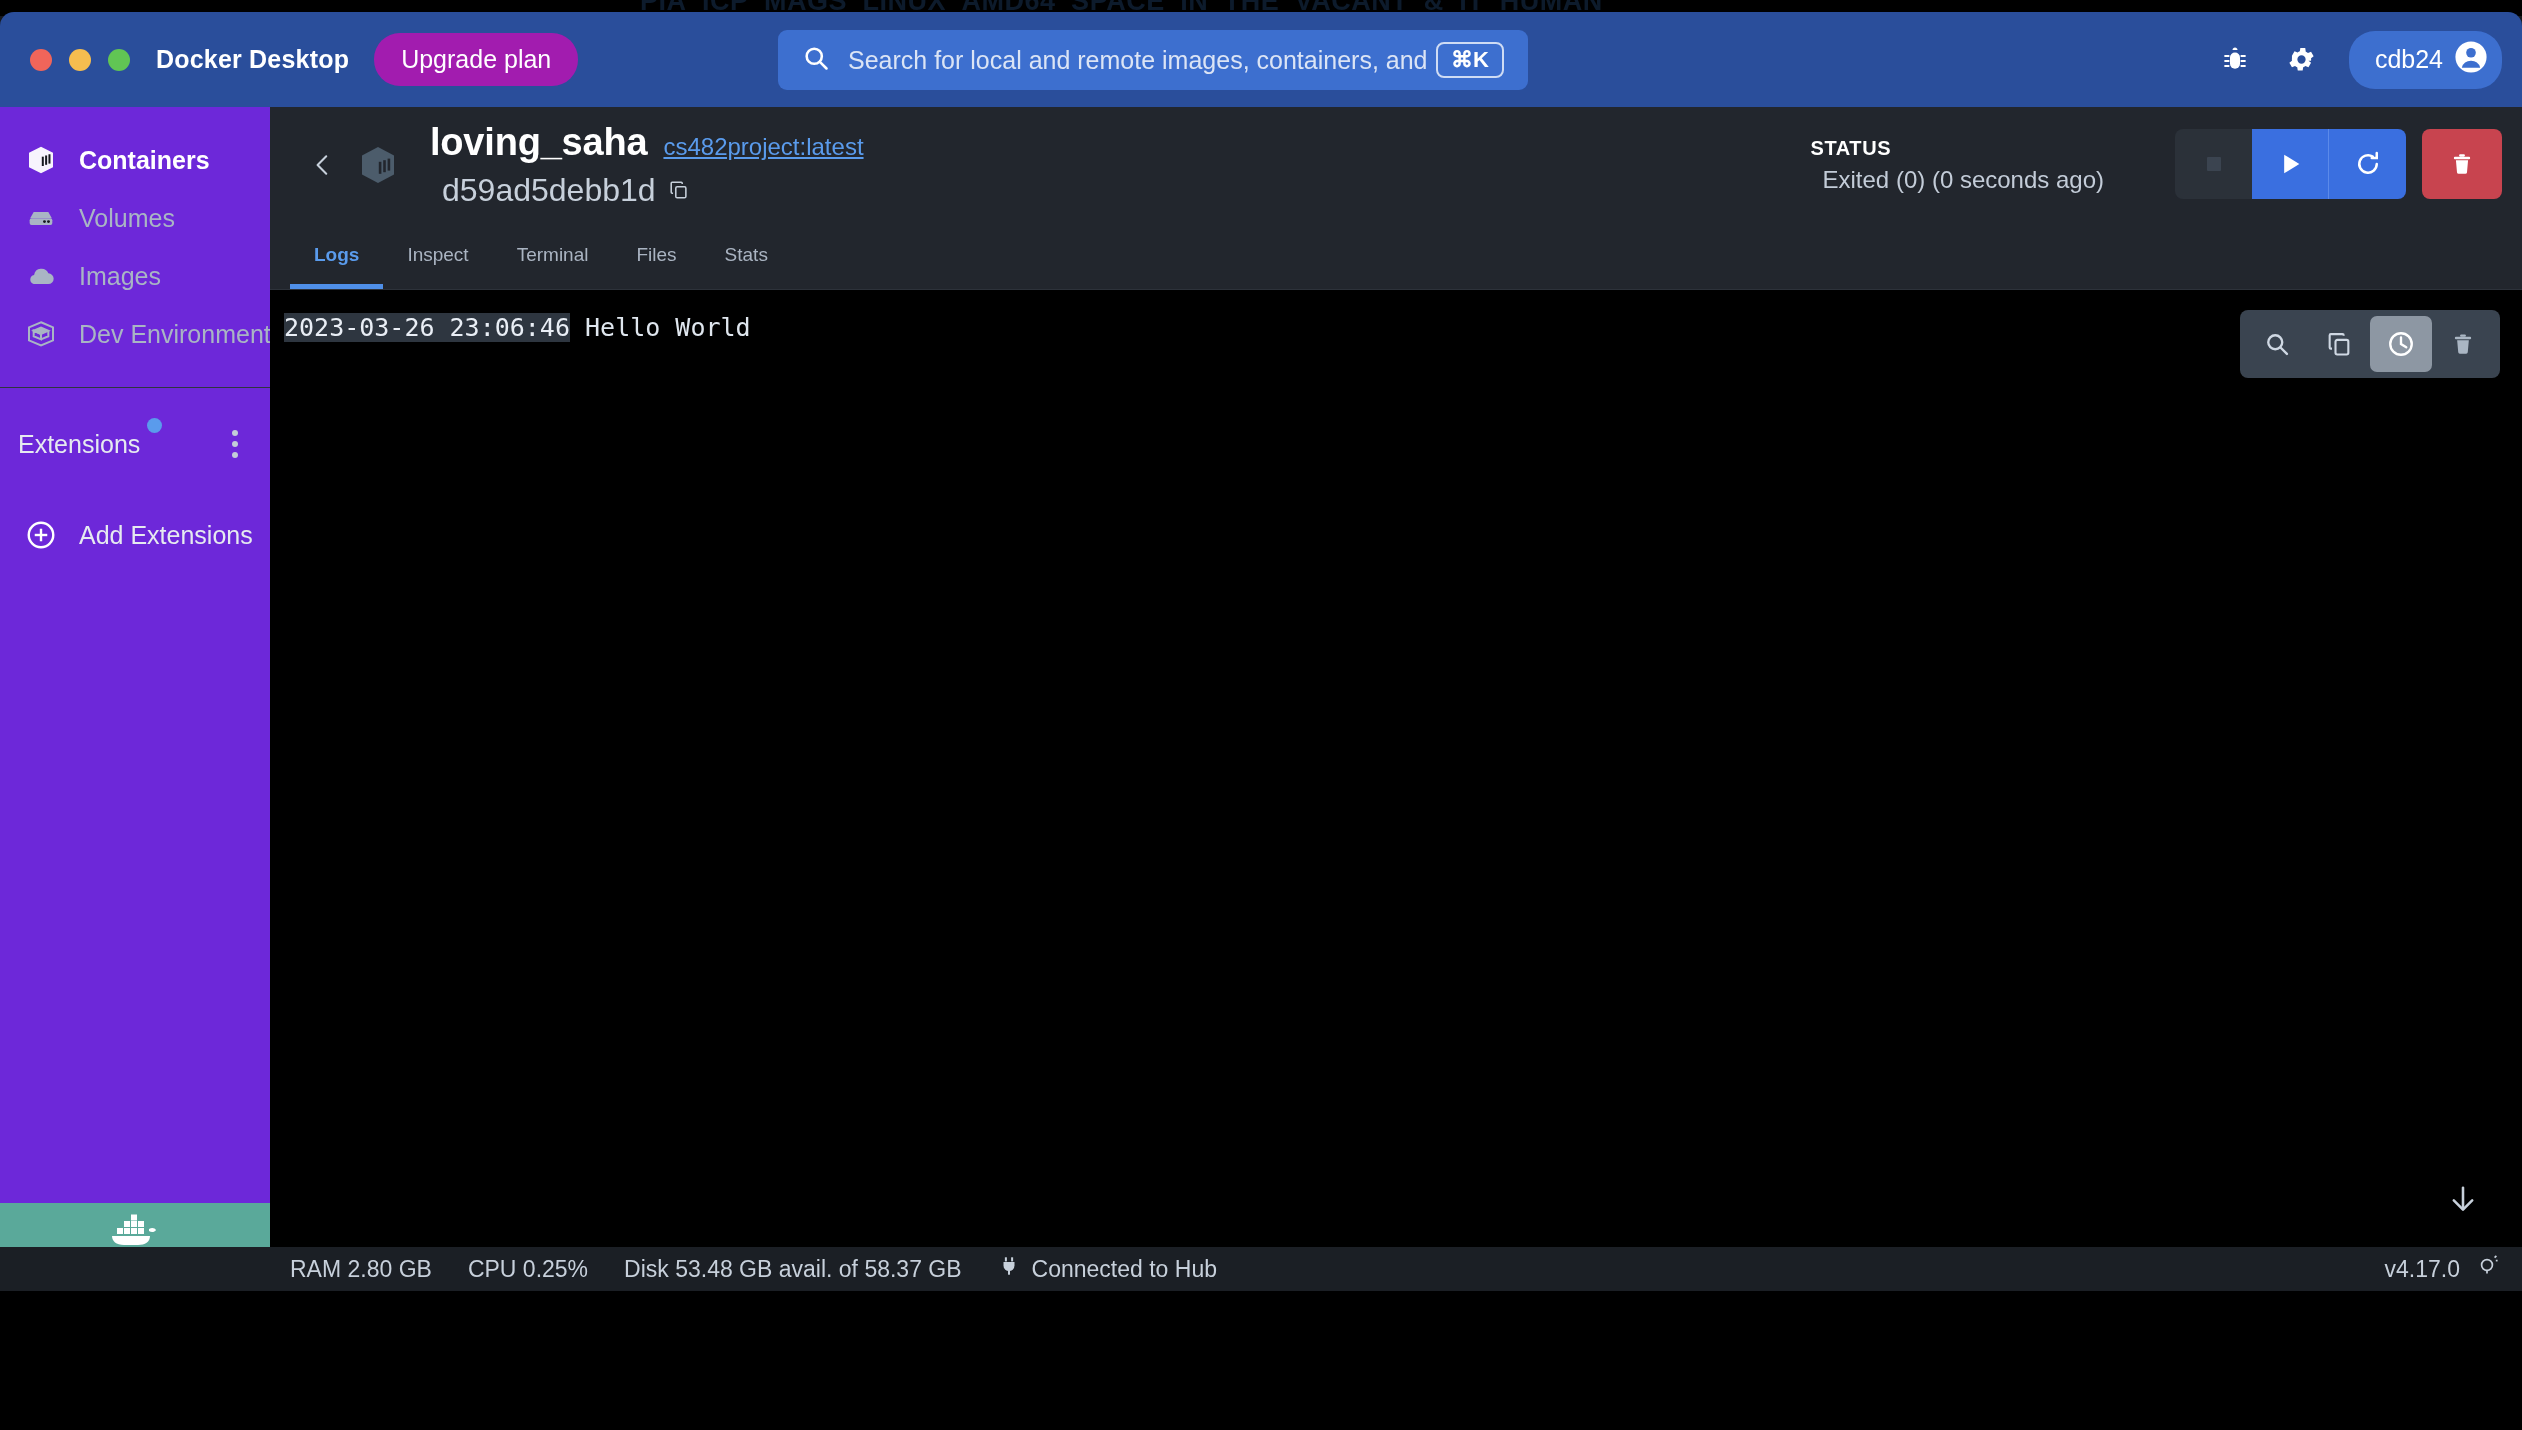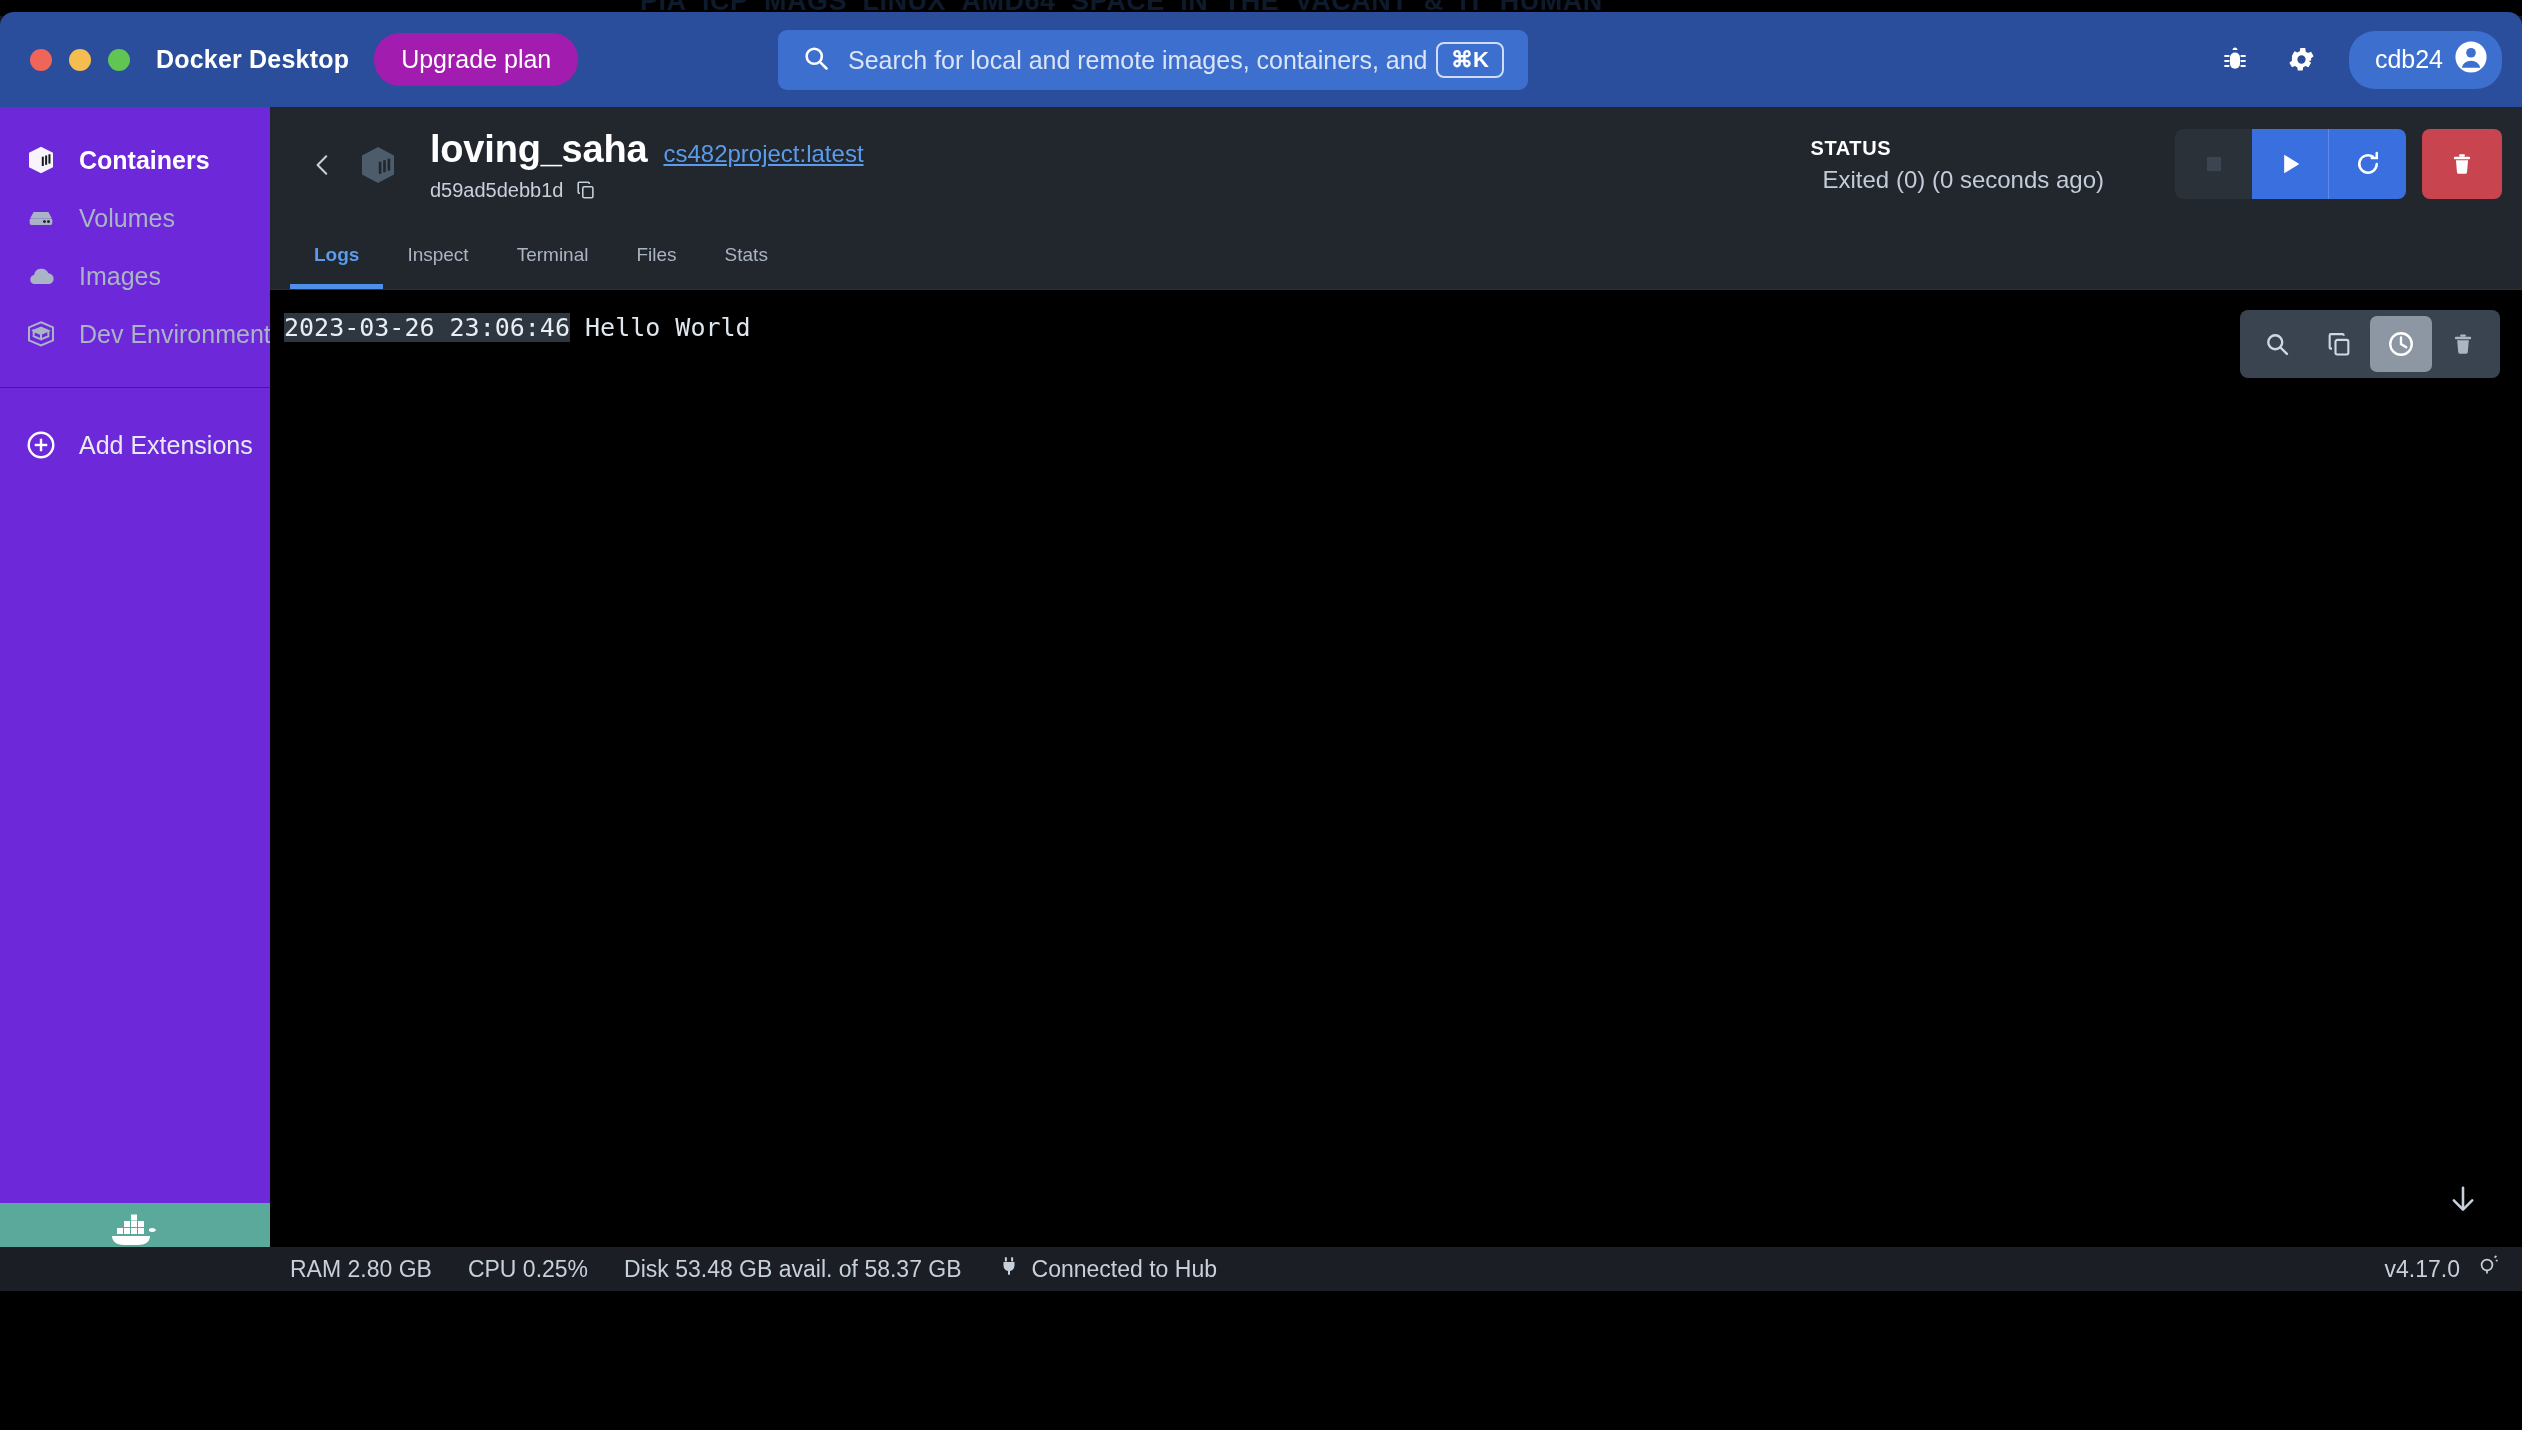--- a/index.html
+++ b/index.html
@@ -133,21 +133,21 @@
   }
   .back-btn { background: none; border: none; cursor: pointer; padding: 8px 14px; line-height: 0; }
   .cube-icon { margin: 0 6px 0 4px; line-height: 0; }
   .name-block { margin-left: 22px; }
   .name-row { display: flex; align-items: baseline; gap: 16px; }
   .c-name { color: #fff; font-size: 38px; font-weight: 700; letter-spacing: -.2px; }
   .c-image {
     color: #5a9bec; font-size: 24px; text-decoration: underline; cursor: pointer;
   }
   .id-row { display: flex; align-items: center; gap: 12px; margin-top: 8px; }
-  .c-id { color: #c7d0db; font-size: 20px; }
+  .c-id { color: #c7d0db; font-size: 32px; margin-left: 12px; }
   .copy-btn { background: none; border: none; cursor: pointer; padding: 0; line-height: 0; }
 
   .status-block { position: absolute; right: 418px; top: 30px; }
   .status-label { color: #fff; font-size: 20px; font-weight: 700; letter-spacing: .6px; }
   .status-value { color: #c3ccd8; font-size: 24px; margin-top: 6px; white-space: nowrap; margin-left: 12px; }
 
   .actions { position: absolute; right: 20px; top: 22px; display: flex; align-items: center; gap: 16px; }
   .act-group { display: flex; border-radius: 8px; overflow: hidden; }
   .act {
     width: 77px; height: 70px; border: none; cursor: pointer;
@@ -304,20 +304,31 @@
             <path d="M6.5 9.5L12 7.2l5.5 2.3L12 12z" fill="#a9b5c4"></path>
             <path d="M6.5 9.5v4.2L12 16v-4zM17.5 9.5v4.2L12 16" fill="none"></path>
           </svg>
         </span>
         <span class="nav-label">Dev Environments</span>
         <span class="beta">BETA</span>
       </div>
 
       <div class="sb-divider"></div>
 
+      <div class="ext-row">
+        <span class="ext-label-wrap">
+          <span class="ext-label">Extensions</span>
+          <span class="ext-dot"></span>
+        </span>
+        <span class="kebab">
+            <i></i>
+            <i></i>
+            <i></i>
+          </span>
+      </div>
 
       <div class="add-ext">
         <span class="nav-icon">
           <svg width="32" height="32" viewBox="0 0 24 24" fill="none" stroke="#ffffff" stroke-width="1.8">
             <circle cx="12" cy="12" r="9.2"></circle>
               <line x1="12" y1="7.3" x2="12" y2="16.7"></line>
               <line x1="7.3" y1="12" x2="16.7" y2="12"></line>
           </svg>
         </span>
         <span class="nav-label">Add Extensions</span>

